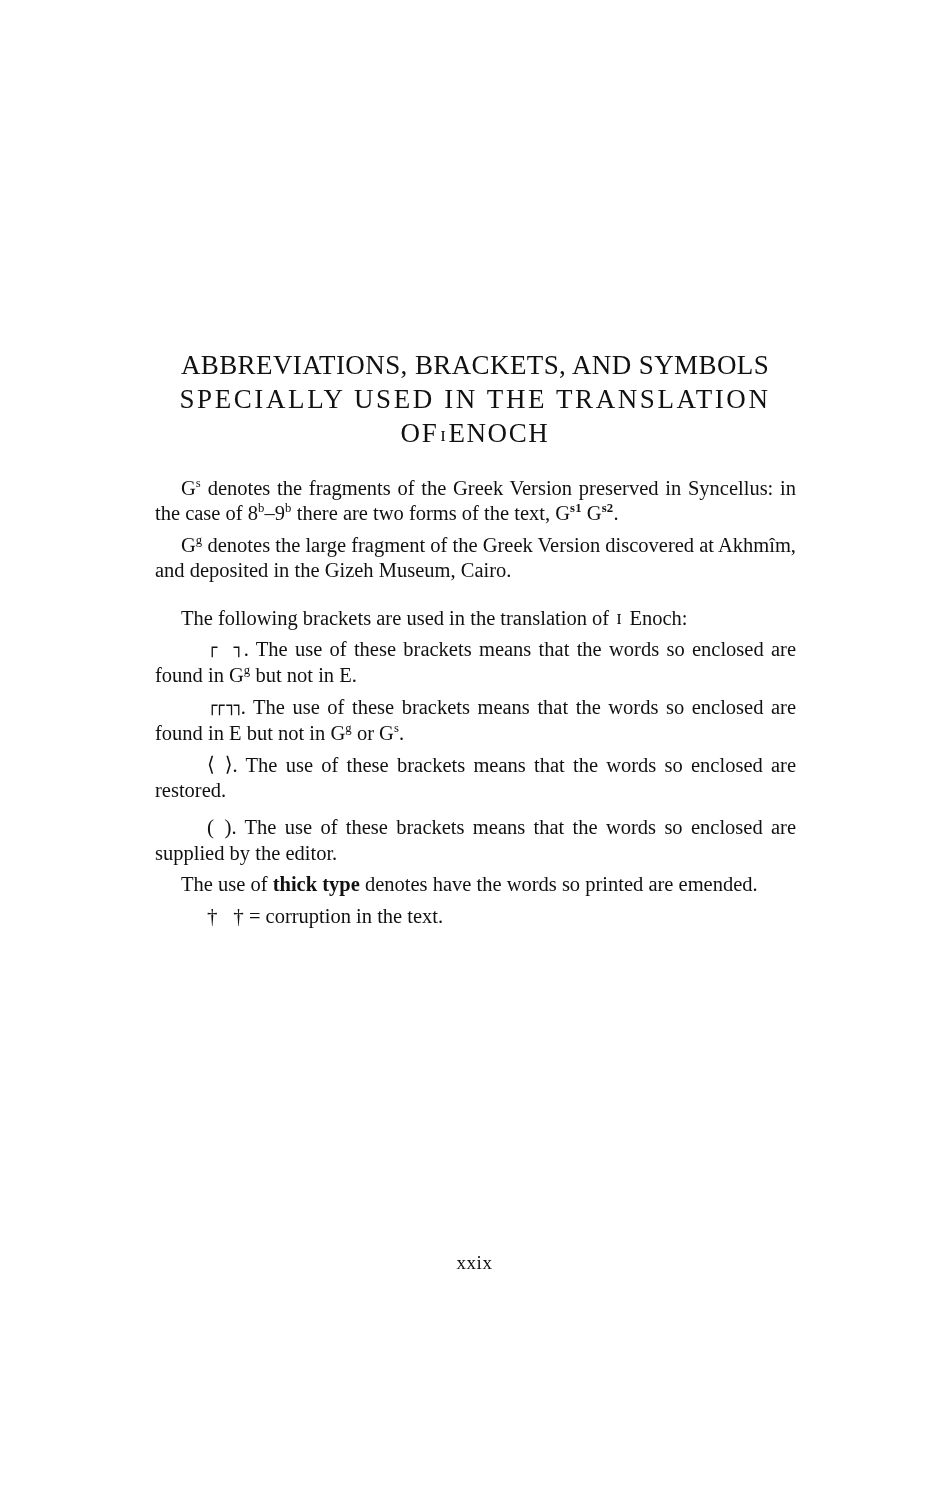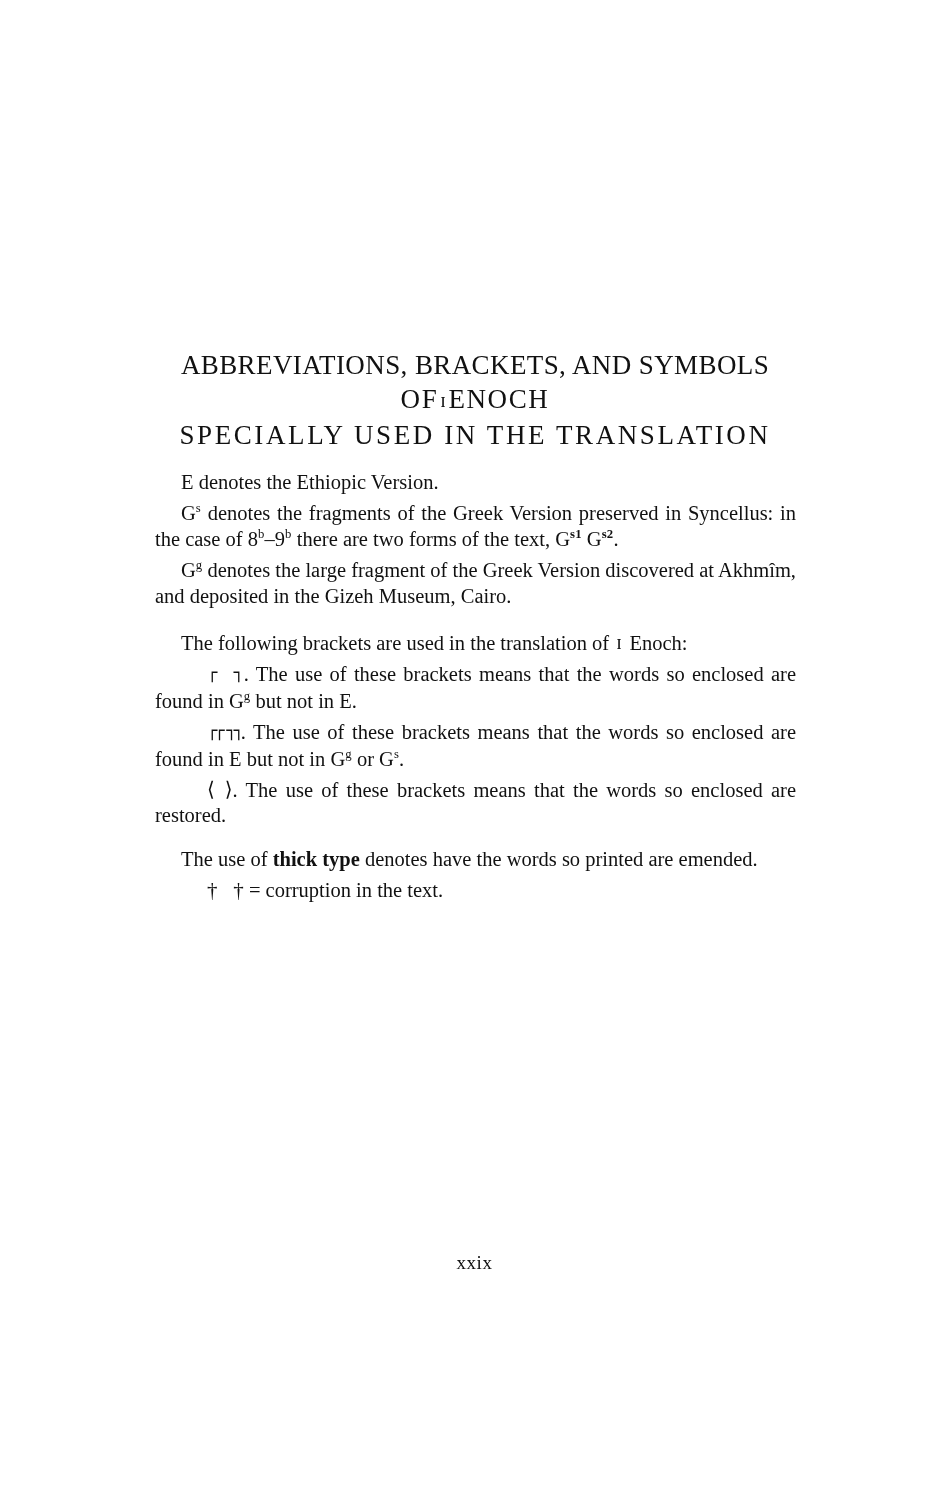--- a/index.html
+++ b/index.html
@@ -127,27 +127,26 @@
     letter-spacing: 0.6px;
   }
 </style>
 </head>
 <body>
 
 <div class="page">
 
   <div class="title-block">
     <div class="title-line l1">ABBREVIATIONS, BRACKETS, AND SYMBOLS</div>
+    <div class="title-line l2">SPECIALLY USED IN THE TRANSLATION</div>
     <div class="title-line l3"><span>OF</span><span class="numeral">ɪ</span><span>ENOCH</span></div>
-    <div class="title-line l2">SPECIALLY USED IN THE TRANSLATION</div>
   </div>
 
   <div class="body-col">
 
-    <p class="para indent"><span>E denotes the Ethiopic Version.</span></p>
 
     <div class="gap-lg"></div>
 
     <p class="para indent"><span>G</span><sup class="sup">s</sup><span> denotes the fragments of the Greek Version preserved in Syncellus: in the case of 8</span><sup class="sup">b</sup><span>–9</span><sup class="sup">b</sup><span> there are two forms of the text, G</span><sup class="sup bold">s1</sup><span> G</span><sup class="sup bold">s2</sup><span>.</span></p>
 
     <div class="gap-lg"></div>
 
     <p class="para indent"><span>G</span><sup class="sup">g</sup><span> denotes the large fragment of the Greek Version discovered at Akhmîm, and deposited in the Gizeh Museum, Cairo.</span></p>
 
     <div class="gap-md"></div>
@@ -164,20 +163,21 @@
 
     <div class="gap-lg"></div>
 
     <p class="para indent"><span class="brk angle">⟨  ⟩</span><span>. The use of these brackets means that the words so enclosed are restored.</span></p>
 
     <div class="gap-lg"></div>
 
 
     <div class="gap-lg"></div>
 
+    <p class="para indent"><span class="brk round">(  )</span><span>. The use of these brackets means that the words so enclosed are supplied by the editor.</span></p>
 
     <div class="gap-lg"></div>
 
     <p class="para indent"><span>The use of </span><b class="thick">thick type</b><span> denotes have the words so printed are emended.</span></p>
 
     <div class="gap-lg"></div>
 
     <p class="para indent"><span class="brk dagger">†   †</span><span> = corruption in the text.</span></p>
 
     <div class="gap-lg"></div>

